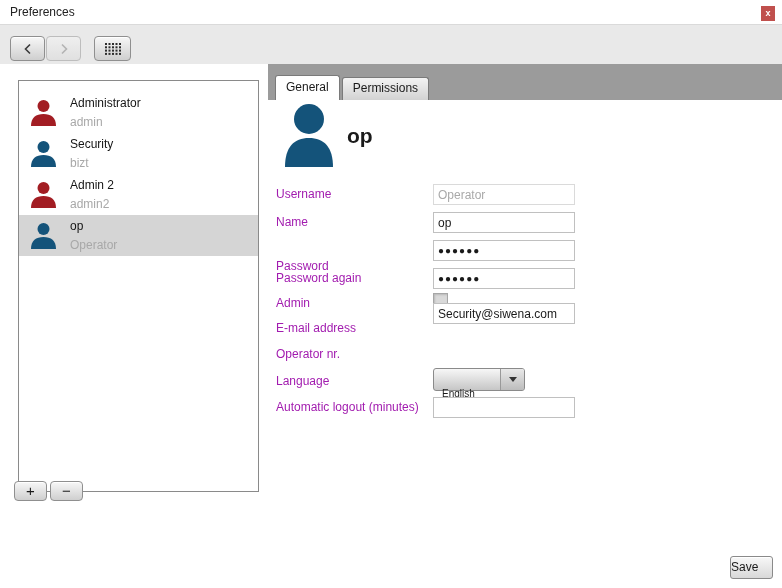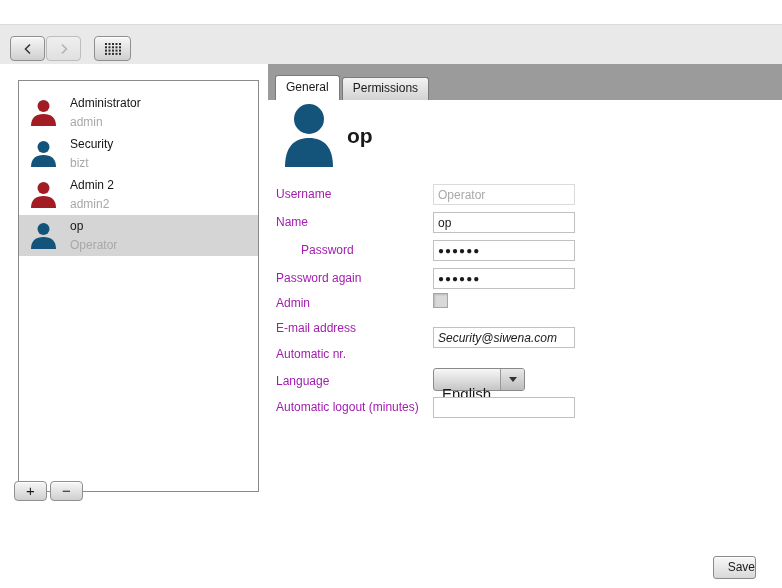--- a/index.html
+++ b/index.html
@@ -55,35 +55,41 @@
   .finput{position:absolute;left:433px;width:142px;height:21px;box-sizing:border-box;
           border:1px solid #c0c0c0;background:#fff;font-family:"Liberation Sans",sans-serif;
           font-size:12px;color:#1a1a1a;padding:0 4px;outline:none;}
   .finput.disabled{border-color:#dadada;color:#a9a9a9;}
   .finput.pw{font-size:10px;letter-spacing:1px;font-weight:bold;}
   .checkbox{position:absolute;left:433px;width:15px;height:15px;box-sizing:border-box;
             border:1px solid #a6a6a6;background:#d9d9d9;box-shadow:inset 1px 1px 2px rgba(0,0,0,0.15);}
   .select{position:absolute;left:433px;width:92px;height:23px;box-sizing:border-box;
           border:1px solid #8a8a8a;border-radius:3px;background:linear-gradient(#f7f7f7,#c6c6c6);
           display:flex;align-items:center;}
-  .select .sval{flex:1;padding-left:8px;font-size:15px;margin-top:28px;}
+  .select .sval{flex:1;padding-left:8px;font-size:10px;margin-top:28px;}
   .select .sarrow{width:23px;height:21px;border-left:1px solid #999;border-radius:0 2px 2px 0;
                   background:linear-gradient(#e9e9e9,#bcbcbc);display:flex;align-items:center;justify-content:center;}
   .tri{width:0;height:0;border-left:4px solid transparent;border-right:4px solid transparent;
        border-top:5px solid #333;}
 
-  .save-btn{position:absolute;left:713px;top:556px;width:43px;height:23px;box-sizing:border-box;
+  .save-btn{position:absolute;left:730px;top:556px;width:43px;height:23px;box-sizing:border-box;
             border:1px solid #8a8a8a;border-radius:3px;background:linear-gradient(#f8f8f8,#d8d8d8);
-            box-shadow:inset 0 1px 0 #fff;font-size:12px;text-align:right;line-height:21px;color:#1a1a1a;}
+            box-shadow:inset 0 1px 0 #fff;font-size:12px;text-align:left;line-height:21px;color:#1a1a1a;}
 </style>
 </head>
 <body>
 
 <div class="win">
 
+  <div class="titlebar">
+    <span class="title">Preferences</span>
+    <div class="close-btn">
+      <span>x</span>
+    </div>
+  </div>
 
   <div class="toolbar">
     <div class="tbtn back">
       <svg width="10" height="12" viewBox="0 0 10 12">
         <polyline points="7,1.5 2.5,6 7,10.5" fill="none" stroke="#3a3a3a" stroke-width="1.6"></polyline>
       </svg>
     </div>
     <div class="tbtn fwd disabled">
       <svg width="10" height="12" viewBox="0 0 10 12">
         <polyline points="3,1.5 7.5,6 3,10.5" fill="none" stroke="#b3b3b3" stroke-width="1.6"></polyline>
@@ -192,33 +198,33 @@
     </g>
   </svg>
   <div class="heading">op</div>
 
   <div class="flabel" style="top:187px;">Username</div>
   <input class="finput disabled" style="top: 184px;" type="text" value="Operator">
 
   <div class="flabel" style="top:215px;">Name</div>
   <input class="finput" style="top: 212px;" type="text" value="op">
 
-  <div class="flabel" style="top:243px;margin-left:25px;">Password</div>
+  <div class="flabel" style="top:259px;">Password</div>
   <input class="finput pw" style="top: 240px;" type="text" value="●●●●●●">
 
   <div class="flabel" style="top:271px;">Password again</div>
   <input class="finput pw" style="top: 268px;" type="text" value="●●●●●●">
 
   <div class="flabel" style="top:296px;">Admin</div>
   <div class="checkbox" style="top:293px;"></div>
 
   <div class="flabel" style="top:321px;">E-mail address</div>
-  <input class="finput" style="top: 327px; font-style: italic;" type="text" value="Security@siwena.com">
-
-  <div class="flabel" style="top:347px;">Automatic nr.</div>
+  <input class="finput" style="top: 303px;" type="text" value="Security@siwena.com">
+
+  <div class="flabel" style="top:347px;">Operator nr.</div>
 
   <div class="flabel" style="top:374px;">Language</div>
   <div class="select" style="top:368px;">
     <span class="sval">English</span>
     <span class="sarrow">
       <span class="tri"></span>
     </span>
   </div>
 
   <div class="flabel" style="top:400px;">Automatic logout (minutes)</div>

